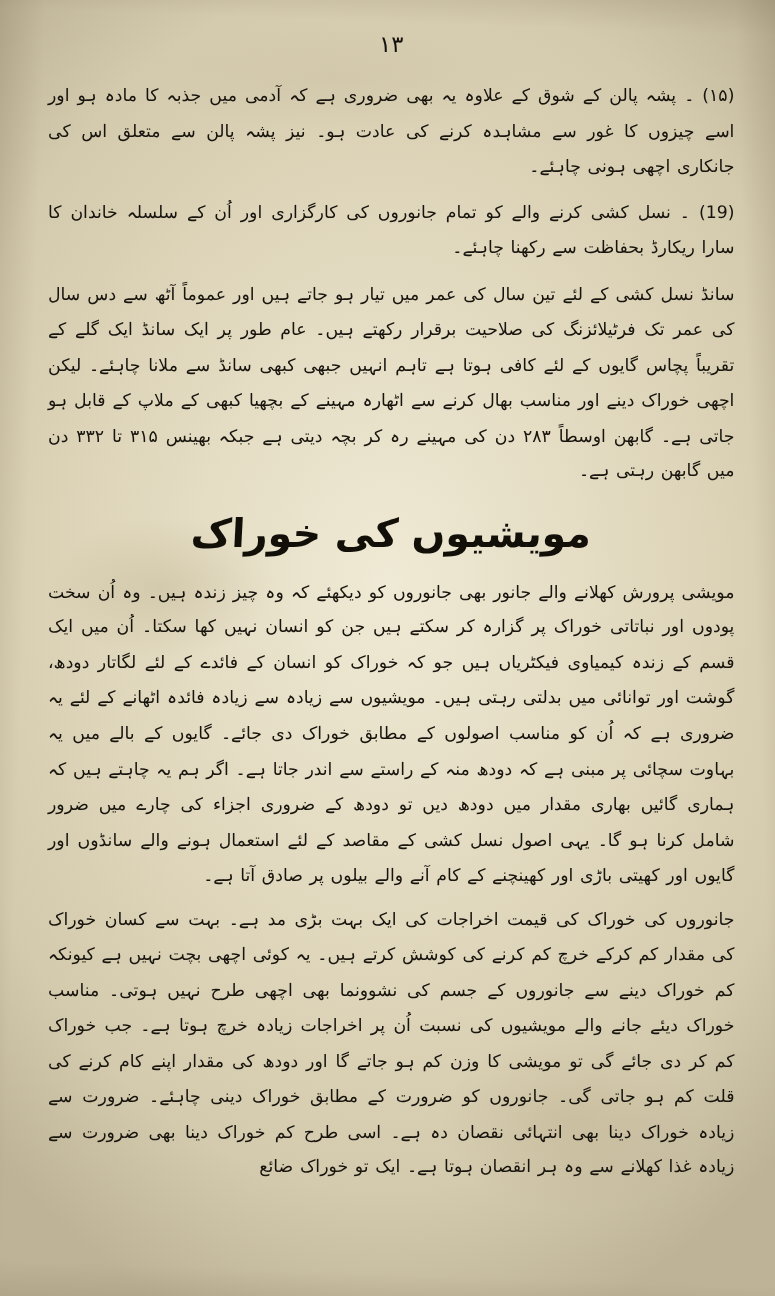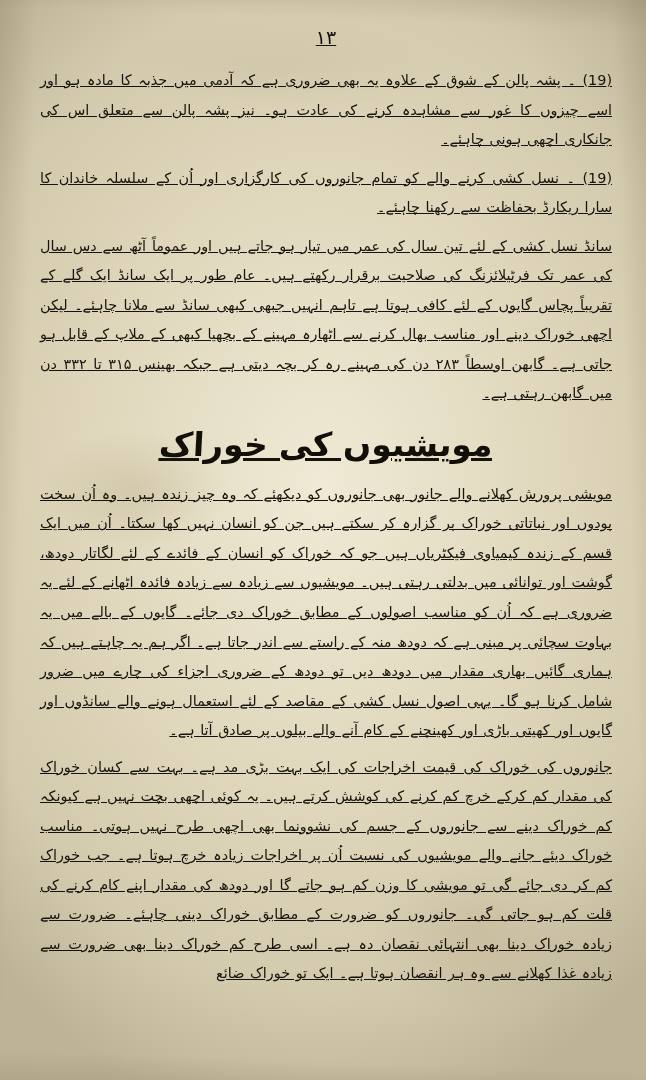--- a/index.html
+++ b/index.html
@@ -35,21 +35,20 @@
       linear-gradient(2deg, rgba(120,106,78,0.18) 0px, rgba(120,106,78,0.00) 30px);
     pointer-events: none;
   }
   .content {
     position: relative;
     z-index: 3;
     padding: 26px 34px 18px 40px;
     color: #16120c;
     direction: rtl;
     text-align: justify;
-    text-decoration: underline;
   }
   .page-number {
     text-align: center;
     font-size: 19px;
     letter-spacing: 1px;
     margin: 0 0 18px 0;
     font-family: "DejaVu Sans", sans-serif;
     color: #14110b;
   }
   .para {
@@ -91,21 +90,21 @@
 
 <div class="page">
   <div class="stain s1"></div>
   <div class="stain s2"></div>
   <div class="stain s3"></div>
 
   <div class="content">
 
     <div class="page-number">۱۳</div>
 
-    <p class="para numbered">(19) ۔ پشہ پالن کے شوق کے علاوہ یہ بھی ضروری ہے کہ آدمی میں جذبہ کا مادہ ہو اور اسے چیزوں کا غور سے مشاہدہ کرنے کی عادت ہو۔ نیز پشہ پالن سے متعلق اس کی جانکاری اچھی ہونی چاہئے۔</p>
+    <p class="para numbered">(۱۵) ۔ پشہ پالن کے شوق کے علاوہ یہ بھی ضروری ہے کہ آدمی میں جذبہ کا مادہ ہو اور اسے چیزوں کا غور سے مشاہدہ کرنے کی عادت ہو۔ نیز پشہ پالن سے متعلق اس کی جانکاری اچھی ہونی چاہئے۔</p>
 
     <p class="para numbered">(19) ۔ نسل کشی کرنے والے کو تمام جانوروں کی کارگزاری اور اُن کے سلسلہ خاندان کا سارا ریکارڈ بحفاظت سے رکھنا چاہئے۔</p>
 
     <p class="para">سانڈ نسل کشی کے لئے تین سال کی عمر میں تیار ہو جاتے ہیں اور عموماً آٹھ سے دس سال کی عمر تک فرٹیلائزنگ کی صلاحیت برقرار رکھتے ہیں۔ عام طور پر ایک سانڈ ایک گلے کے تقریباً پچاس گایوں کے لئے کافی ہوتا ہے تاہم انہیں جبھی کبھی سانڈ سے ملانا چاہئے۔ لیکن اچھی خوراک دینے اور مناسب بھال کرنے سے اٹھارہ مہینے کے بچھیا کبھی کے ملاپ کے قابل ہو جاتی ہے۔ گابھن اوسطاً ۲۸۳ دن کی مہینے رہ کر بچہ دیتی ہے جبکہ بھینس ۳۱۵ تا ۳۳۲ دن میں گابھن رہتی ہے۔</p>
 
     <h1 class="heading">مویشیوں کی خوراک</h1>
 
     <p class="para">مویشی پرورش کھلانے والے جانور بھی جانوروں کو دیکھئے کہ وہ چیز زندہ ہیں۔ وہ اُن سخت پودوں اور نباتاتی خوراک پر گزارہ کر سکتے ہیں جن کو انسان نہیں کھا سکتا۔ اُن میں ایک قسم کے زندہ کیمیاوی فیکٹریاں ہیں جو کہ خوراک کو انسان کے فائدے کے لئے لگاتار دودھ، گوشت اور توانائی میں بدلتی رہتی ہیں۔ مویشیوں سے زیادہ سے زیادہ فائدہ اٹھانے کے لئے یہ ضروری ہے کہ اُن کو مناسب اصولوں کے مطابق خوراک دی جائے۔ گایوں کے بالے میں یہ بہاوت سچائی پر مبنی ہے کہ دودھ منہ کے راستے سے اندر جاتا ہے۔ اگر ہم یہ چاہتے ہیں کہ ہماری گائیں بھاری مقدار میں دودھ دیں تو دودھ کے ضروری اجزاء کی چارے میں ضرور شامل کرنا ہو گا۔ یہی اصول نسل کشی کے مقاصد کے لئے استعمال ہونے والے سانڈوں اور گایوں اور کھیتی باڑی اور کھینچنے کے کام آنے والے بیلوں پر صادق آتا ہے۔</p>
 
     <p class="para">جانوروں کی خوراک کی قیمت اخراجات کی ایک بہت بڑی مد ہے۔ بہت سے کسان خوراک کی مقدار کم کرکے خرچ کم کرنے کی کوشش کرتے ہیں۔ یہ کوئی اچھی بچت نہیں ہے کیونکہ کم خوراک دینے سے جانوروں کے جسم کی نشوونما بھی اچھی طرح نہیں ہوتی۔ مناسب خوراک دیئے جانے والے مویشیوں کی نسبت اُن پر اخراجات زیادہ خرچ ہوتا ہے۔ جب خوراک کم کر دی جائے گی تو مویشی کا وزن کم ہو جاتے گا اور دودھ کی مقدار اپنے کام کرنے کی قلت کم ہو جاتی گی۔ جانوروں کو ضرورت کے مطابق خوراک دینی چاہئے۔ ضرورت سے زیادہ خوراک دینا بھی انتہائی نقصان دہ ہے۔ اسی طرح کم خوراک دینا بھی ضرورت سے زیادہ غذا کھلانے سے وہ ہر انقصان ہوتا ہے۔ ایک تو خوراک ضائع</p>

